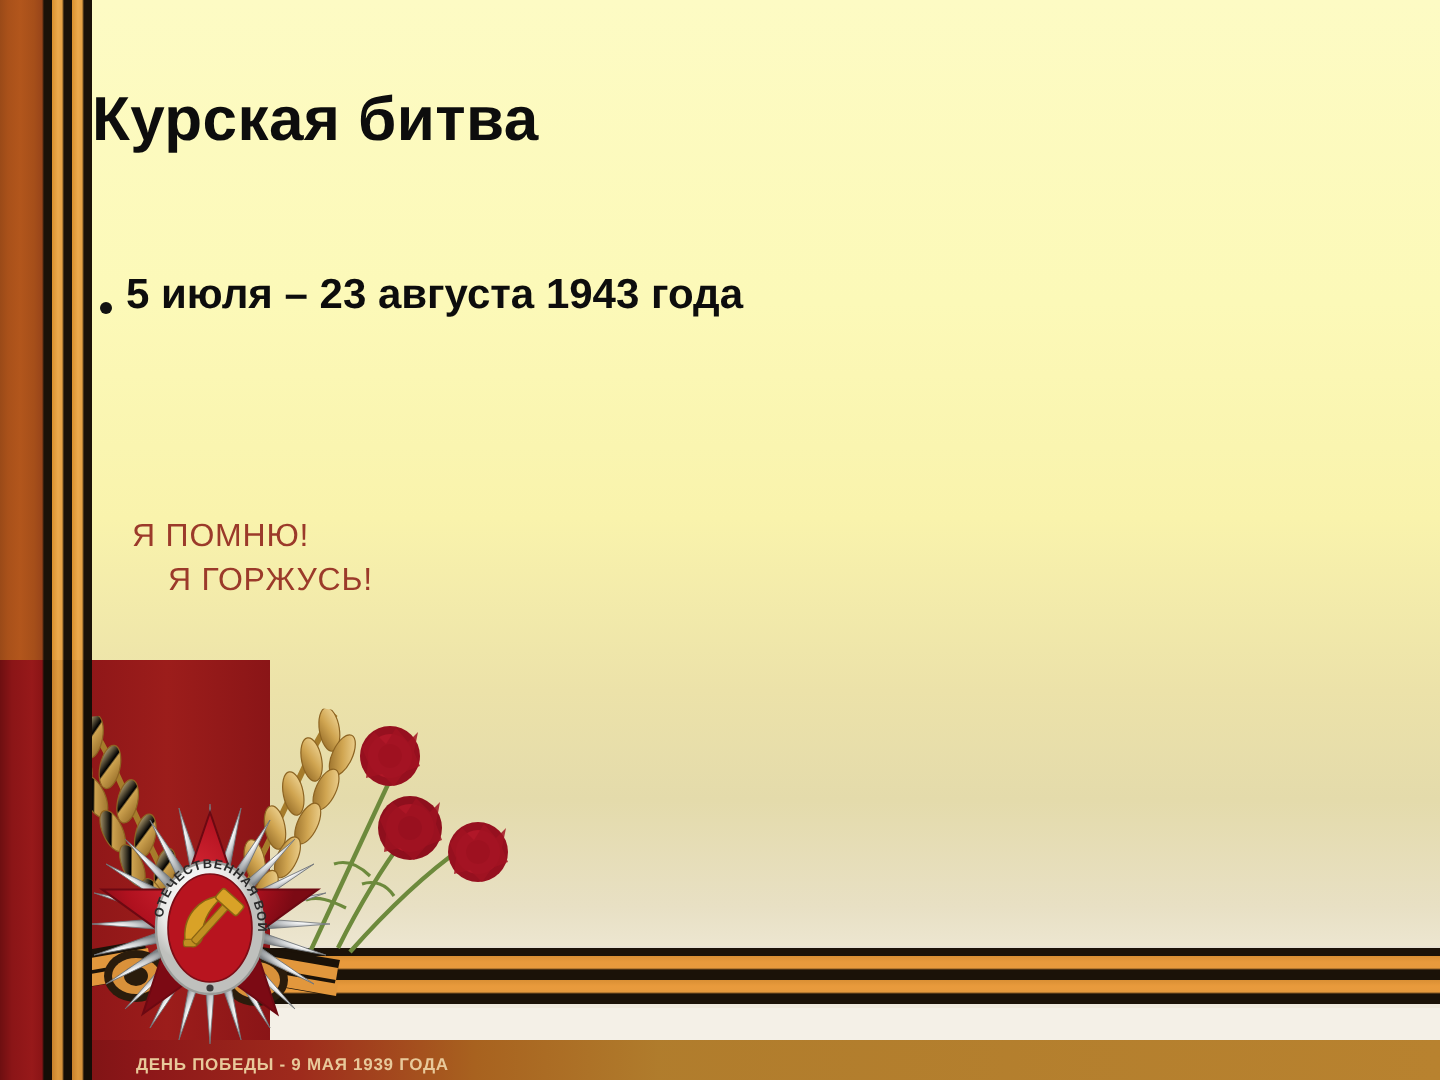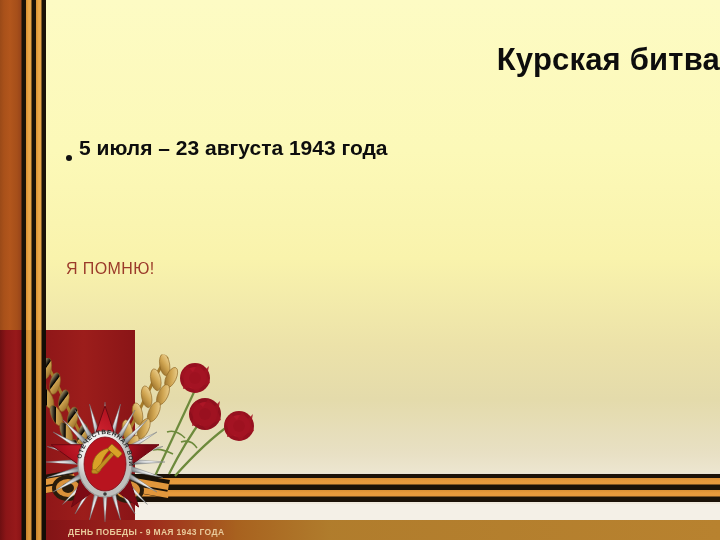--- a/index.html
+++ b/index.html
@@ -93,29 +93,29 @@
       #140d06 22px, #140d06 26px,
       #c8812b 26px, #dd9a3e 29px, #d6913a 31px,
       #140d06 32px, #140d06 36px,
       #c8812b 36px, #dd9a3e 39px, #d6913a 41px,
       #140d06 42px, #140d06 46px);
   }
 
   
   .title{
     position:absolute;left:46px;right:0;top:44px;
-    text-align:right;
+    text-align:left;
     font-size:31px;font-weight:bold;color:#0d0d0d;
     letter-spacing:.2px;line-height:1.05;
     font-family:"Liberation Sans", sans-serif;
   }
 
   .bullet-row{
-    position:absolute;left:66px;top:135px;
-    display:flex;align-items:flex-end;gap:7px;
+    position:absolute;left:50px;top:135px;
+    display:flex;align-items:center;gap:7px;
   }
   .bullet-dot{
     width:6px;height:6px;border-radius:50%;
     background:#111;margin-top:11px;flex:0 0 auto;
   }
   .bullet-text{
     font-size:21px;font-weight:bold;color:#0d0d0d;
     line-height:1.25;white-space:nowrap;
     font-family:"Liberation Sans", sans-serif;
   }
@@ -148,21 +148,21 @@
 
 <div class="slide">
 
   <div class="bg"></div>
 
   <div class="ribbon-h-below"></div>
   <div class="ribbon-h"></div>
 
   <div class="bottom-bar"></div>
   <div class="bottom-bar-left"></div>
-  <div class="bottom-caption">ДЕНЬ ПОБЕДЫ - 9 МАЯ 1943 ГОДА</div>
+  <div class="bottom-caption">ДЕНЬ ПОБЕДЫ - 9 МАЯ 1939 ГОДА</div>
 
   <div class="red-panel"></div>
   <div class="red-panel-sheen"></div>
 
   <svg class="wheat wheat-left" viewBox="0 0 86 130">
     <defs>
       <linearGradient id="wg" x1="0" y1="0" x2="1" y2="1">
         <stop offset="0%" stop-color="#f3d99a"></stop>
         <stop offset="45%" stop-color="#d4a council"></stop>
         <stop offset="50%" stop-color="#cda24f"></stop>
@@ -337,15 +337,16 @@
 
   <div class="title">Курская битва</div>
 
   <div class="bullet-row">
     <span class="bullet-dot"></span>
     <span class="bullet-text">5 июля – 23 августа 1943 года</span>
   </div>
 
   <div class="slogan">
     <span>Я ПОМНЮ!</span>
+    <span class="l2">Я ГОРЖУСЬ!</span>
   </div>
 
 </div>
 
 </body></html>

